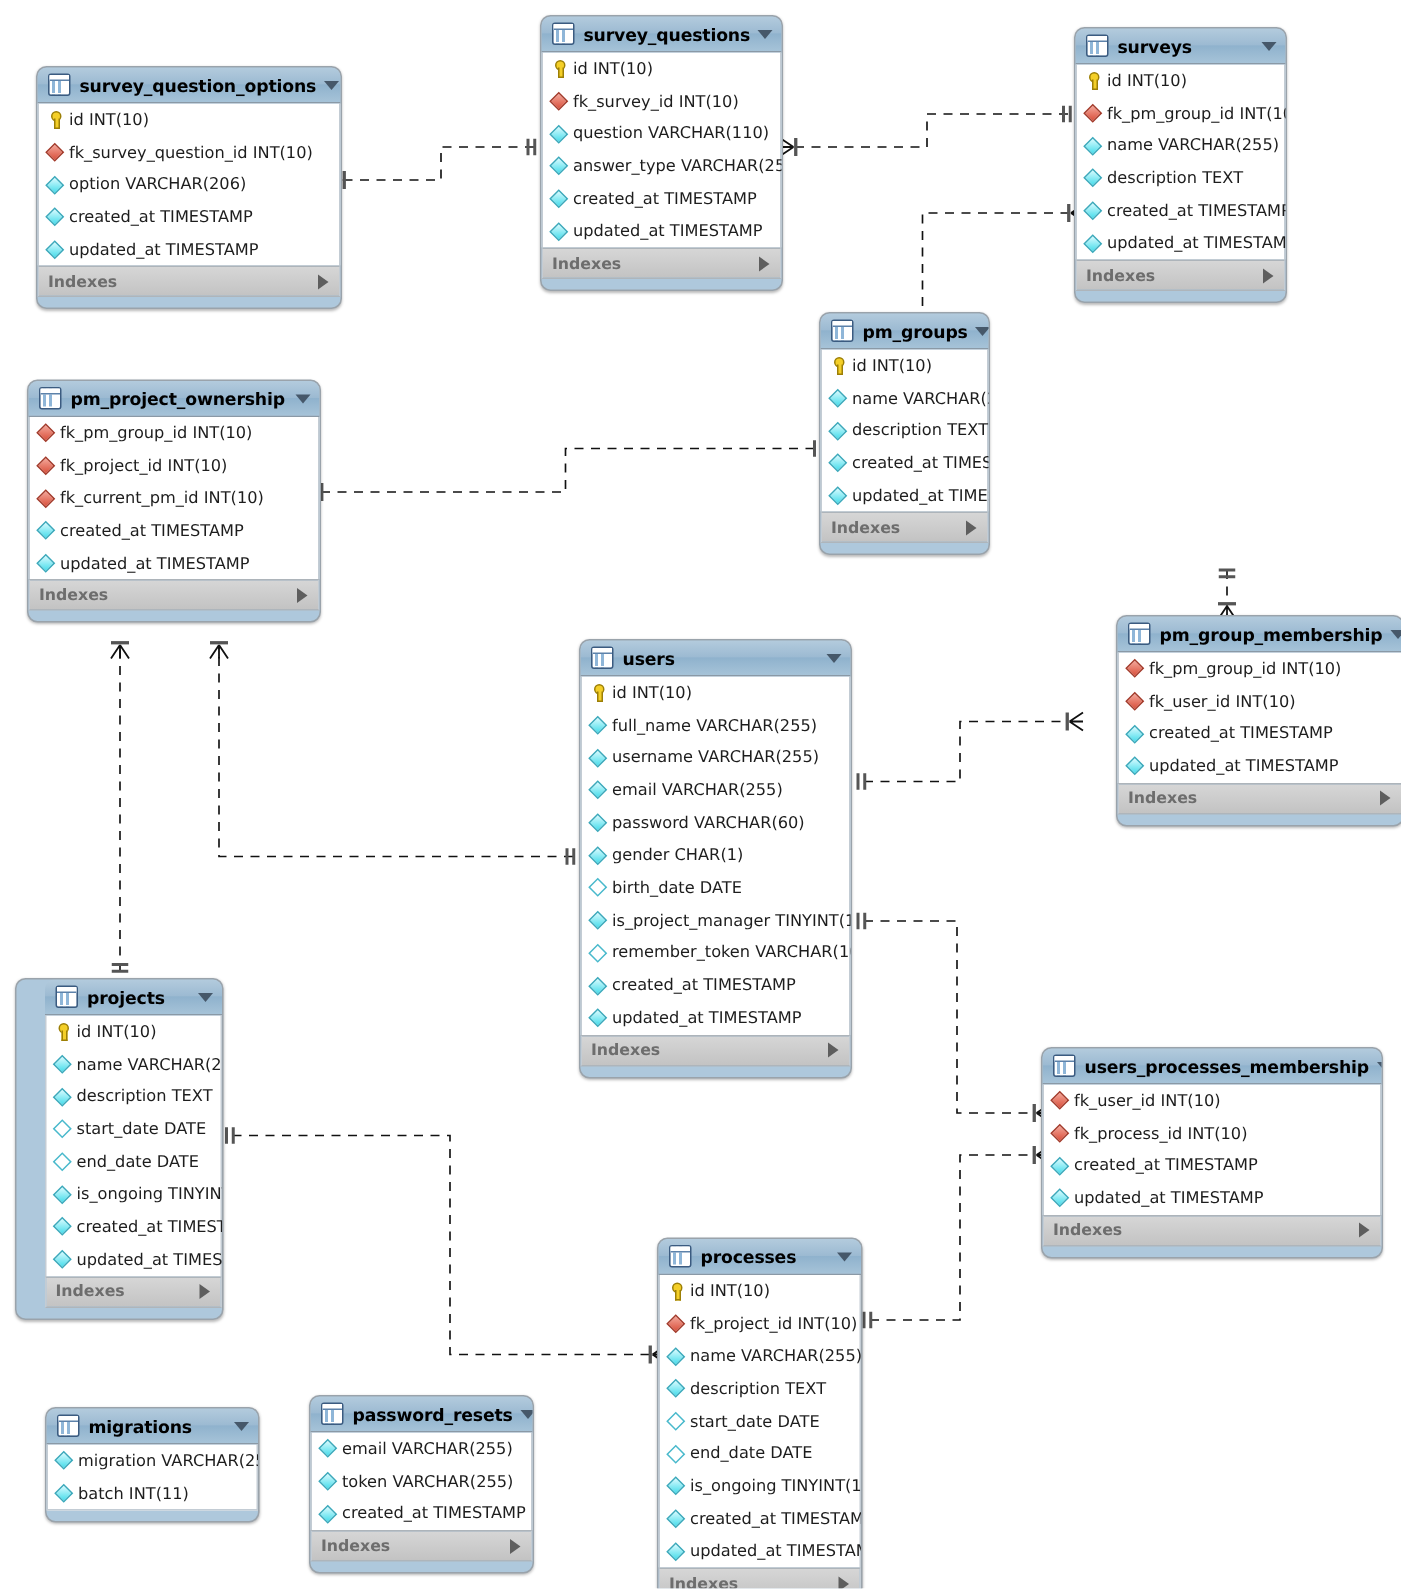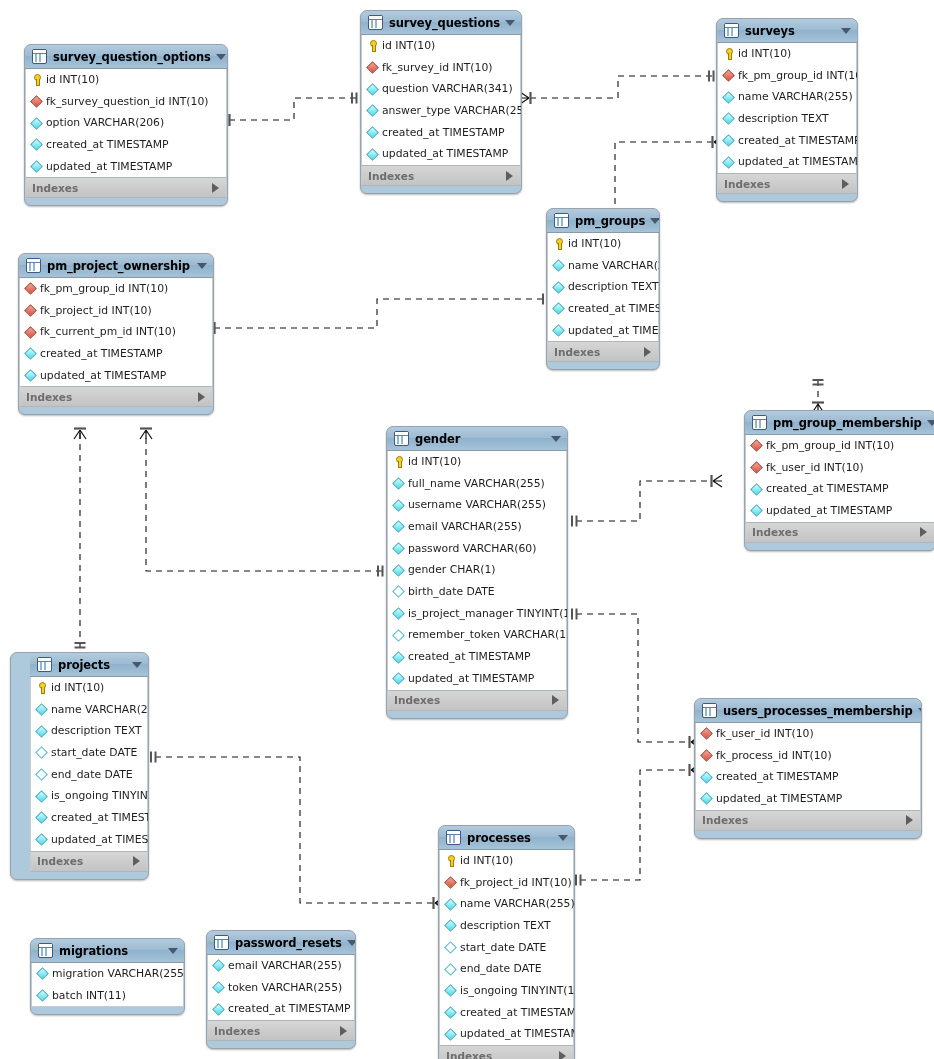--- a/index.html
+++ b/index.html
@@ -300,21 +300,21 @@
         <div class="col">
           <span class="mark pk"></span>
           <span>id INT(10)</span>
         </div>
         <div class="col">
           <span class="mark fk"></span>
           <span>fk_survey_id INT(10)</span>
         </div>
         <div class="col">
           <span class="mark cd"></span>
-          <span>question VARCHAR(341)</span>
+          <span>question VARCHAR(110)</span>
         </div>
         <div class="col">
           <span class="mark cd"></span>
           <span>answer_type VARCHAR(255)</span>
         </div>
         <div class="col">
           <span class="mark cd"></span>
           <span>created_at TIMESTAMP</span>
         </div>
         <div class="col">
@@ -455,21 +455,21 @@
         </div>
       </div>
       <div class="idx">
         <span class="idx-label">Indexes</span>
         <span class="idx-arrow"></span>
       </div>
     </div>
     <div class="tbl" style="left: 386px; top: 426px; width: 182px;">
       <div class="tbl-hdr">
         <span class="tbl-icon"></span>
-        <span class="tbl-title">gender</span>
+        <span class="tbl-title">users</span>
         <span class="caret"></span>
       </div>
       <div class="cols">
         <div class="col">
           <span class="mark pk"></span>
           <span>id INT(10)</span>
         </div>
         <div class="col">
           <span class="mark cd"></span>
           <span>full_name VARCHAR(255)</span>
@@ -632,21 +632,21 @@
         <div class="col">
           <span class="mark cd"></span>
           <span>updated_at TIMESTAMP</span>
         </div>
       </div>
       <div class="idx">
         <span class="idx-label">Indexes</span>
         <span class="idx-arrow"></span>
       </div>
     </div>
-    <div class="tbl no-idx" style="left: 30px; top: 938px; width: 155px;">
+    <div class="tbl no-idx" style="left: 30px; top: 938px; width: 143px;">
       <div class="tbl-hdr">
         <span class="tbl-icon"></span>
         <span class="tbl-title">migrations</span>
         <span class="caret"></span>
       </div>
       <div class="cols">
         <div class="col">
           <span class="mark cd"></span>
           <span>migration VARCHAR(255)</span>
         </div>

